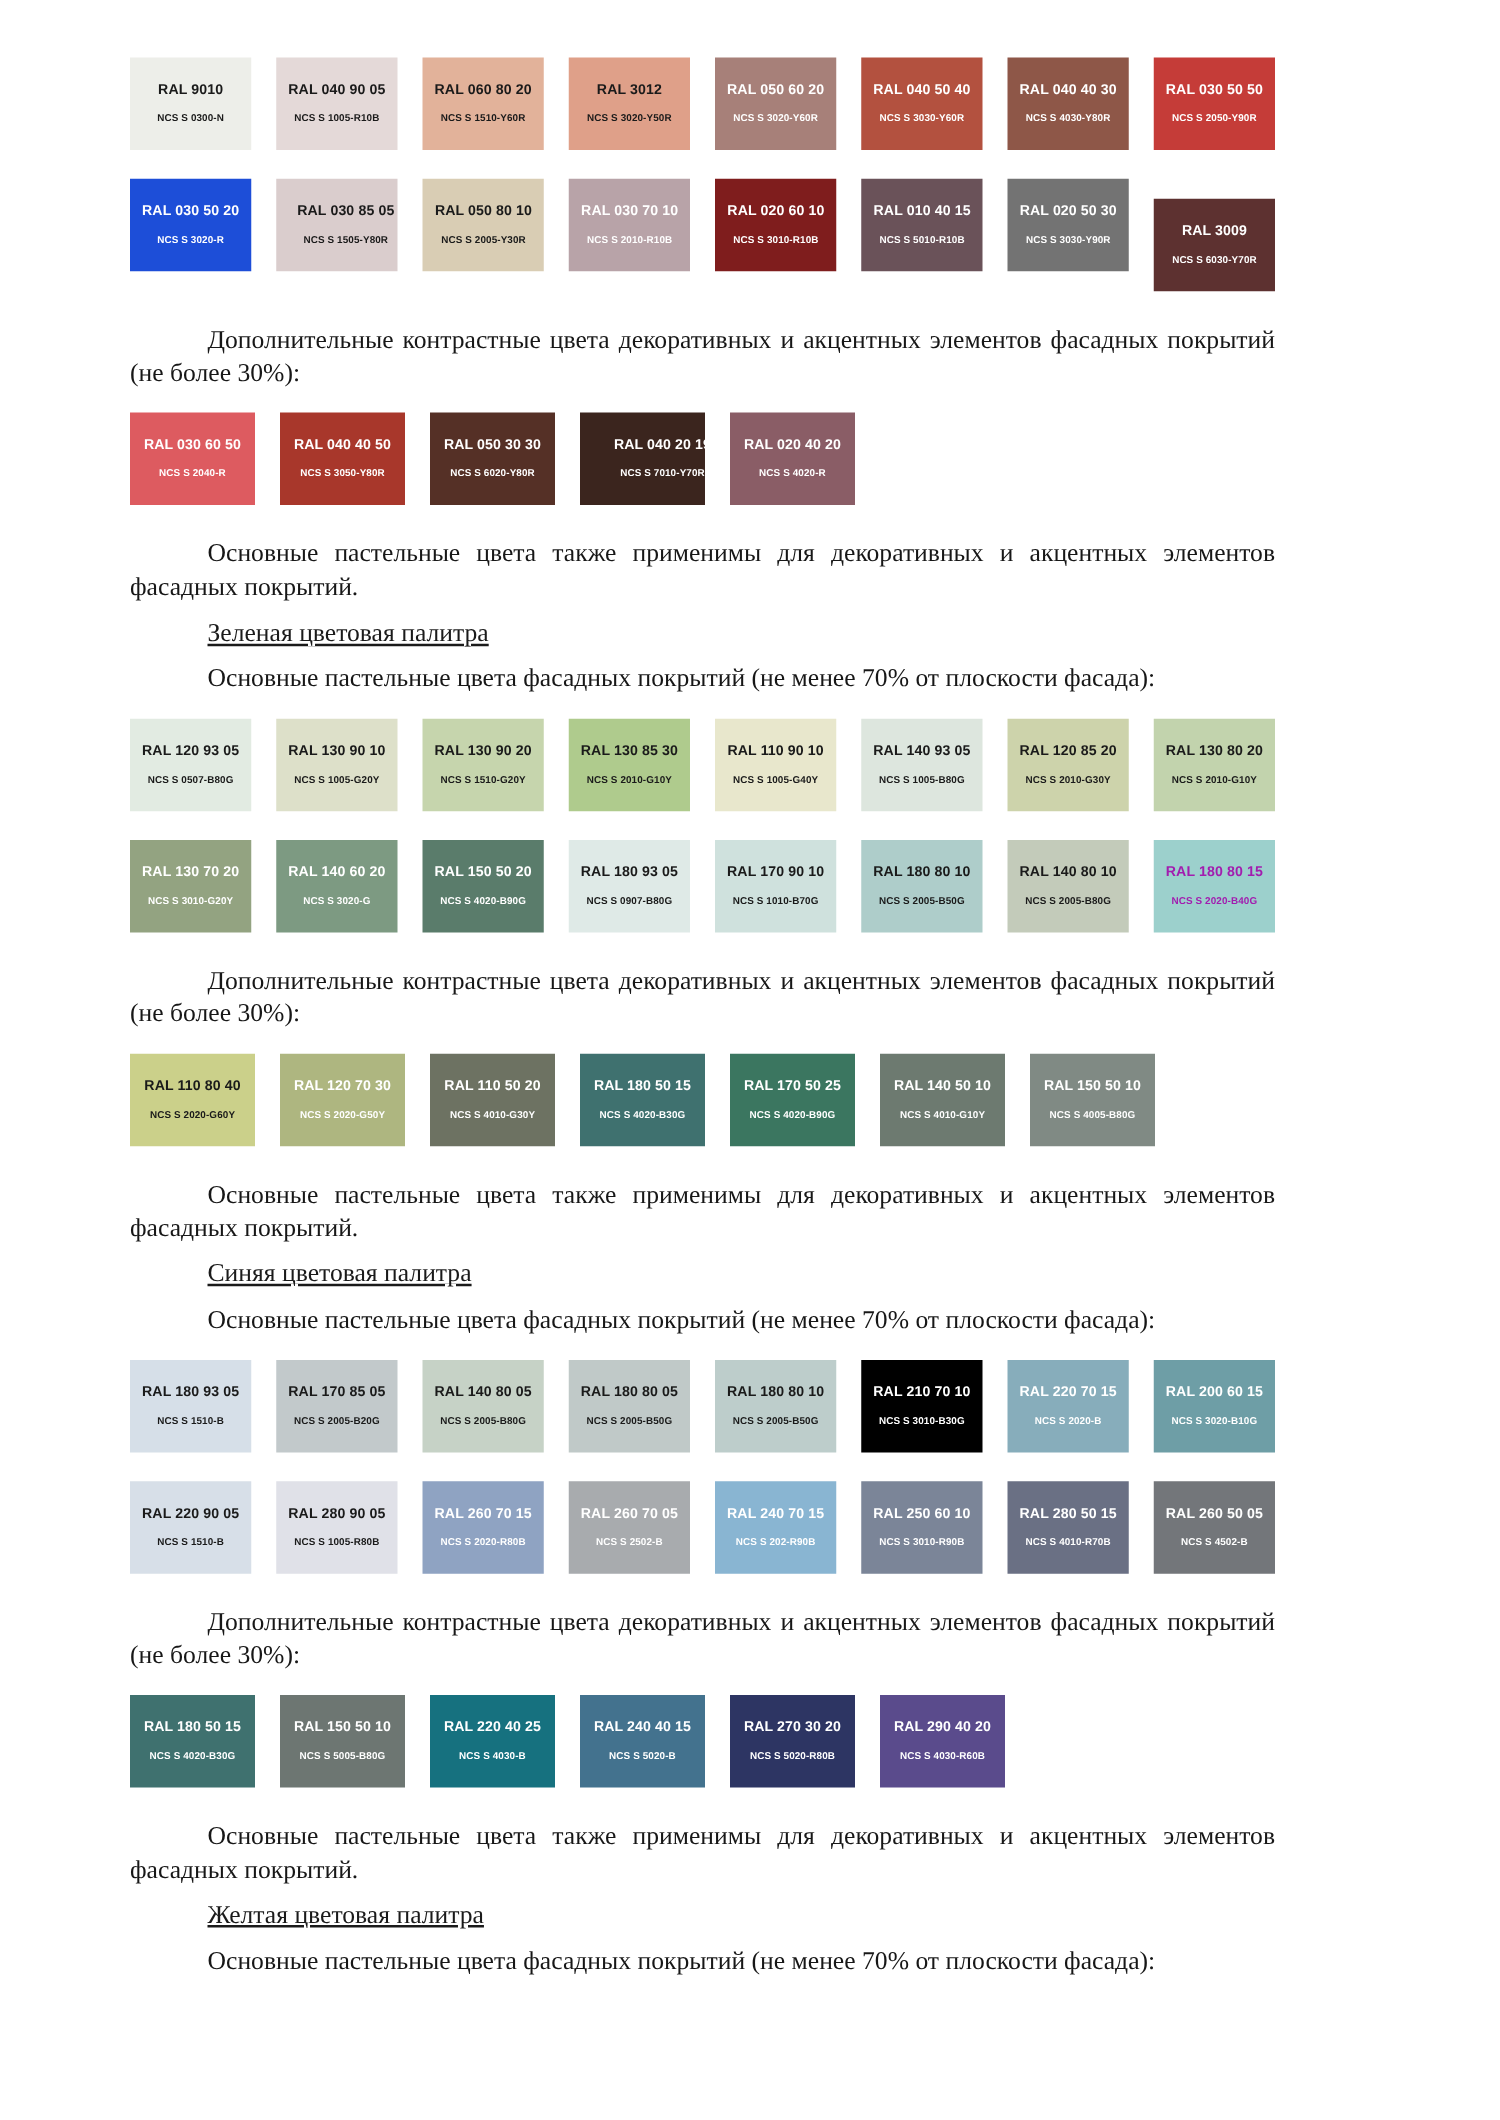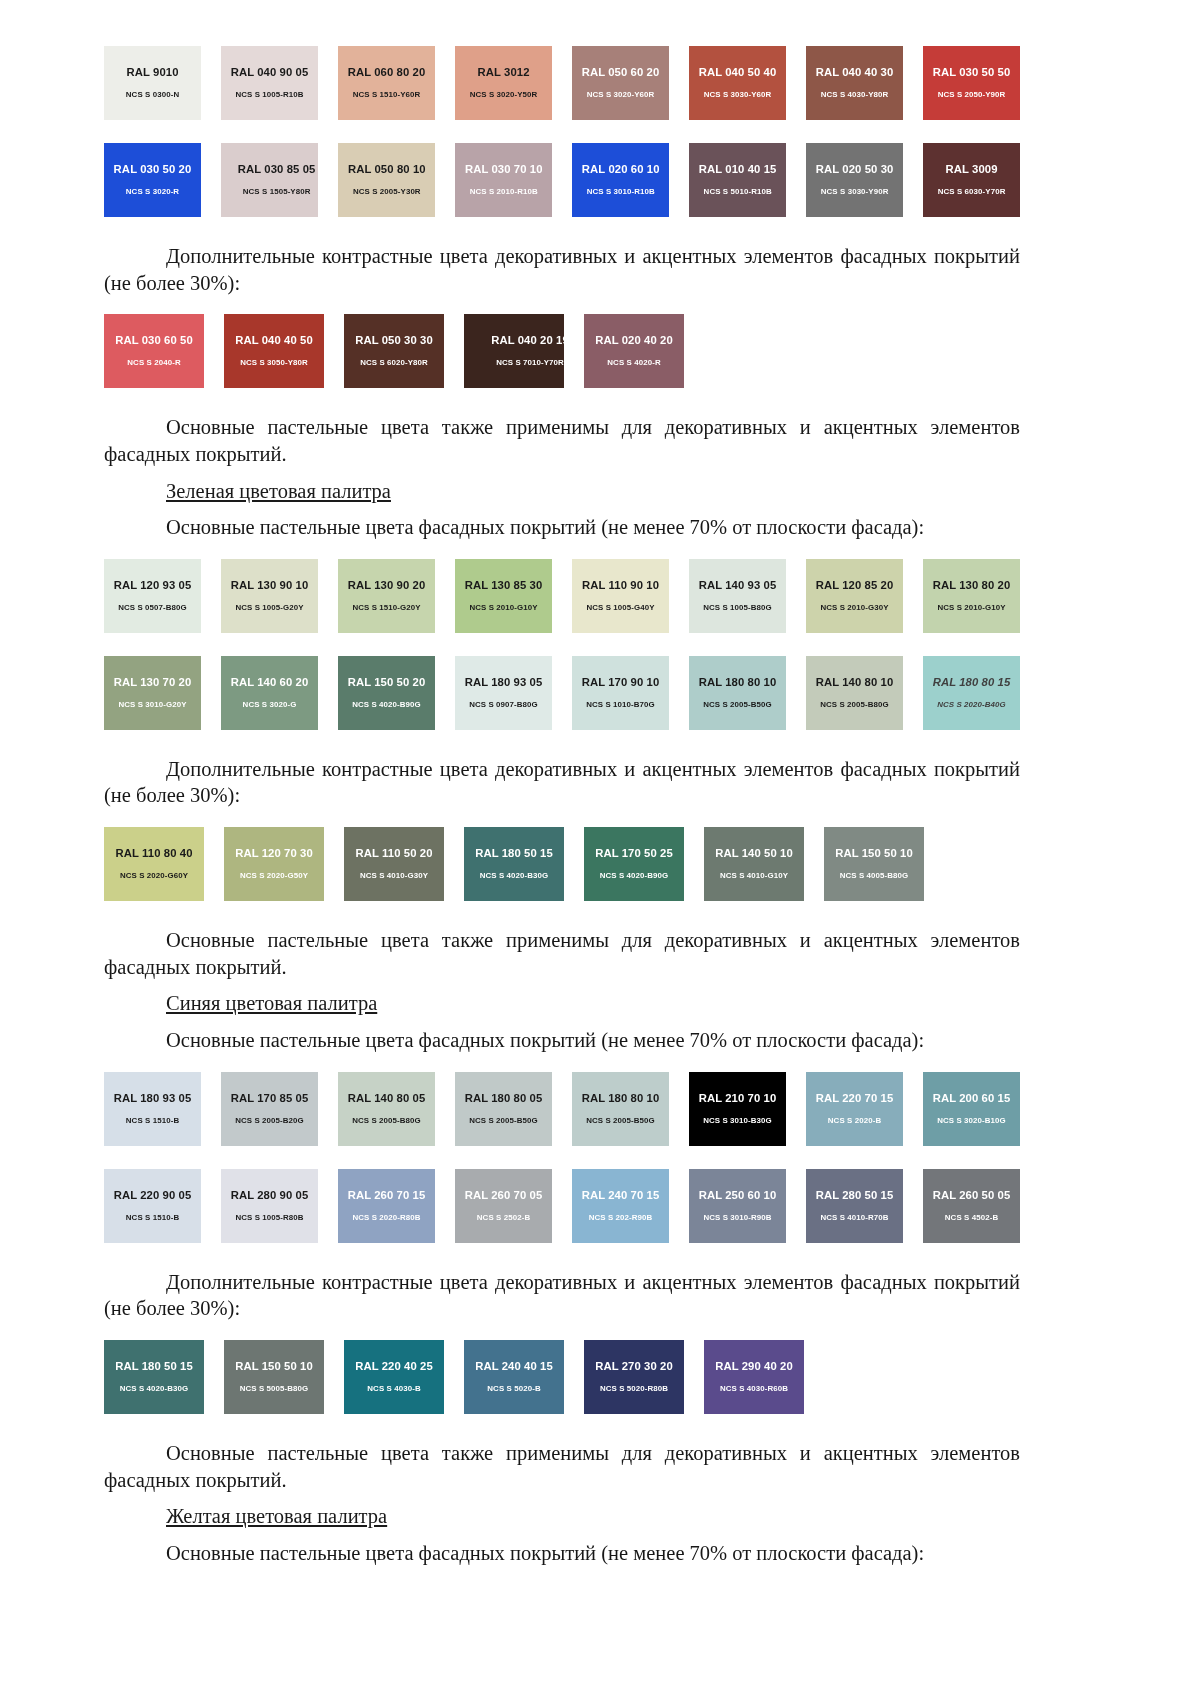--- a/index.html
+++ b/index.html
@@ -141,33 +141,33 @@
           <div class="sw-ncs">NCS S 1505-Y80R</div>
         </div>
         <div class="swatch" style="background: rgb(217, 205, 180); color: rgb(26, 26, 26);">
           <div class="sw-ral">RAL 050 80 10</div>
           <div class="sw-ncs">NCS S 2005-Y30R</div>
         </div>
         <div class="swatch" style="background: rgb(184, 163, 168); color: rgb(255, 255, 255);">
           <div class="sw-ral">RAL 030 70 10</div>
           <div class="sw-ncs">NCS S 2010-R10B</div>
         </div>
-        <div class="swatch" style="background: #1d4ed8; color: rgb(255, 255, 255);">
+        <div class="swatch" style="background: #7f1d1d; color: rgb(255, 255, 255);">
           <div class="sw-ral">RAL 020 60 10</div>
           <div class="sw-ncs">NCS S 3010-R10B</div>
         </div>
         <div class="swatch" style="background: rgb(106, 82, 89); color: rgb(255, 255, 255);">
           <div class="sw-ral">RAL 010 40 15</div>
           <div class="sw-ncs">NCS S 5010-R10B</div>
         </div>
         <div class="swatch" style="background: #737373; color: rgb(255, 255, 255);">
           <div class="sw-ral">RAL 020 50 30</div>
           <div class="sw-ncs">NCS S 3030-Y90R</div>
         </div>
-        <div class="swatch" style="background: rgb(93, 49, 48); color: rgb(255, 255, 255);">
+        <div class="swatch" style="background: rgb(93, 49, 48); color: rgb(255, 255, 255); margin-top: 16px;">
           <div class="sw-ral">RAL 3009</div>
           <div class="sw-ncs">NCS S 6030-Y70R</div>
         </div>
       </div>
   </div>
 
   <div class="gap-block-lg"></div>
 
   <p class="para">Дополнительные контрастные цвета декоративных и акцентных элементов фасадных покрытий (не более 30%):</p>
 
@@ -270,21 +270,21 @@
           <div class="sw-ncs">NCS S 1010-B70G</div>
         </div>
         <div class="swatch" style="background: rgb(174, 205, 202); color: rgb(26, 26, 26);">
           <div class="sw-ral">RAL 180 80 10</div>
           <div class="sw-ncs">NCS S 2005-B50G</div>
         </div>
         <div class="swatch" style="background: rgb(195, 203, 186); color: rgb(26, 26, 26);">
           <div class="sw-ral">RAL 140 80 10</div>
           <div class="sw-ncs">NCS S 2005-B80G</div>
         </div>
-        <div class="swatch" style="background: rgb(156, 208, 204); color: #404040; font-style: italic;">
+        <div class="swatch" style="background: rgb(156, 208, 204); color: #a21caf;">
           <div class="sw-ral">RAL 180 80 15</div>
           <div class="sw-ncs">NCS S 2020-B40G</div>
         </div>
       </div>
   </div>
 
   <div class="gap-block-lg"></div>
 
   <p class="para">Дополнительные контрастные цвета декоративных и акцентных элементов фасадных покрытий (не более 30%):</p>
 

